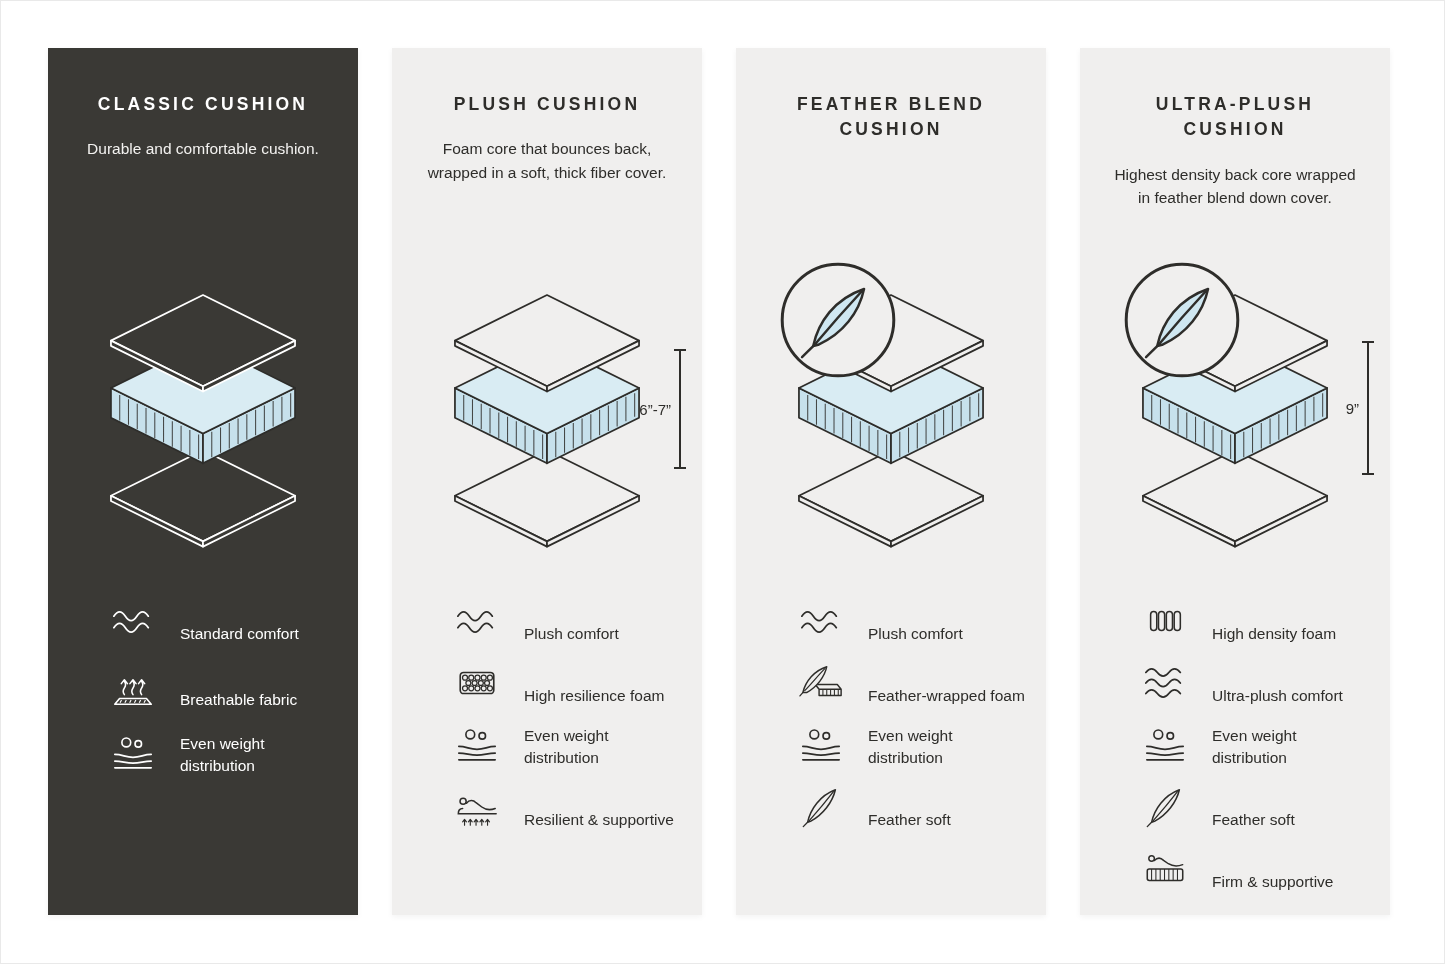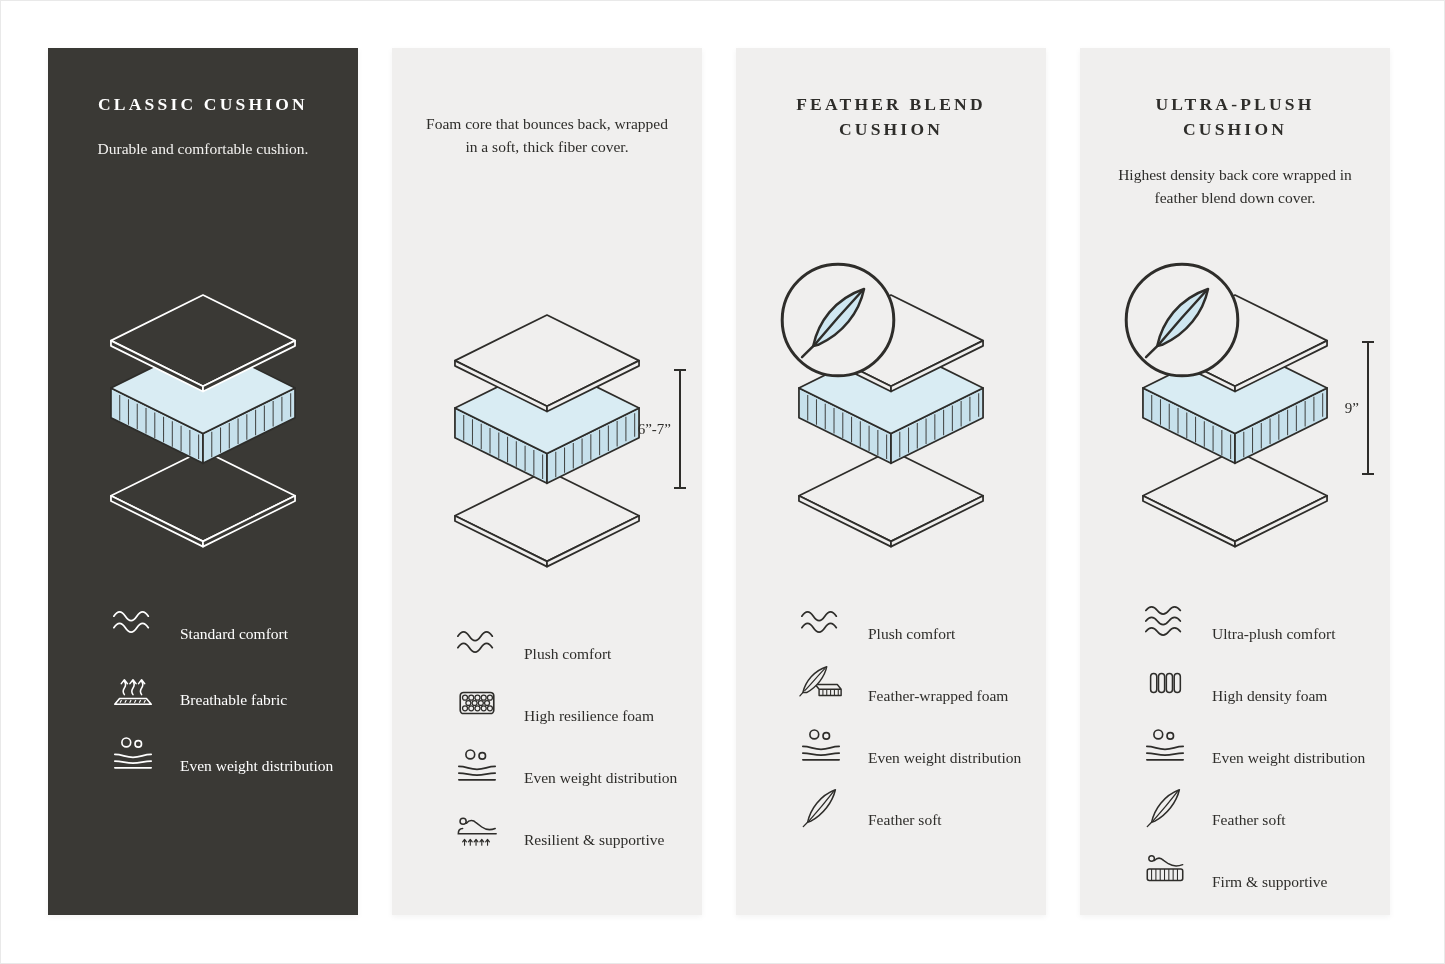--- a/index.html
+++ b/index.html
@@ -1,21 +1,21 @@
 <!DOCTYPE html>
 <html><head>
 <meta charset="utf-8">
 <style>
   html,body{margin:0;padding:0;}
   body{
     width:1445px;height:964px;background:#ffffff;
     font-family:"Liberation Sans",sans-serif;color:#2e2d2a;
     box-shadow:inset 0 0 0 1px #e9e9e9;position:relative;overflow:hidden;
   }
-  .board{display:flex;gap:34px;padding:48px 0 0 48px;font-family:Liberation Serif, serif;}
+  .board{display:flex;gap:34px;padding:48px 0 0 48px;}
   .panel{
     width:310px;height:867px;box-sizing:border-box;
     padding:44px 20px 0;text-align:center;position:relative;
     background:var(--panel-bg);color:var(--ink);
     box-shadow:0 2px 6px rgba(0,0,0,0.05);
   }
   .panel--dark{--panel-bg:#3a3935;--ink:#ffffff;}
   .panel--light{--panel-bg:#f0efee;--ink:#2e2d2a;}
   .panel-head{height:182px;}
   .panel-title{
@@ -199,20 +199,21 @@
         <svg class="f-icon" viewBox="0 0 48 48">
             <use href="#sym-weight"></use>
           </svg>
         <span class="f-label">Even weight distribution</span>
       </div>
     </div>
   </section>
 
   <section class="panel panel--light">
     <div class="panel-head">
+      <h2 class="panel-title">PLUSH CUSHION</h2>
       <p class="panel-desc">Foam core that bounces back, wrapped in a soft, thick fiber cover.</p>
     </div>
     <div class="illus">
       <svg class="cushion" viewBox="0 0 260 300">
           <use href="#sym-cushion"></use>
         </svg>
       <div class="measure">
         <span class="measure-label">6”-7”</span>
         <span class="measure-line"></span>
       </div>
@@ -298,32 +299,32 @@
           <use href="#sym-feather-badge"></use>
         </svg>
       <div class="measure measure--tall">
         <span class="measure-label">9”</span>
         <span class="measure-line"></span>
       </div>
     </div>
     <div class="features">
       <div class="feature">
         <svg class="f-icon" viewBox="0 0 48 48">
+            <use href="#sym-density"></use>
+          </svg>
+        <span class="f-label">High density foam</span>
+      </div>
+      <div class="feature">
+        <svg class="f-icon" viewBox="0 0 48 48">
             <use href="#sym-waves-dense"></use>
           </svg>
         <span class="f-label">Ultra-plush comfort</span>
       </div>
       <div class="feature">
         <svg class="f-icon" viewBox="0 0 48 48">
-            <use href="#sym-density"></use>
-          </svg>
-        <span class="f-label">High density foam</span>
-      </div>
-      <div class="feature">
-        <svg class="f-icon" viewBox="0 0 48 48">
             <use href="#sym-weight"></use>
           </svg>
         <span class="f-label">Even weight distribution</span>
       </div>
       <div class="feature">
         <svg class="f-icon" viewBox="0 0 48 48">
             <use href="#sym-feather"></use>
           </svg>
         <span class="f-label">Feather soft</span>
       </div>

